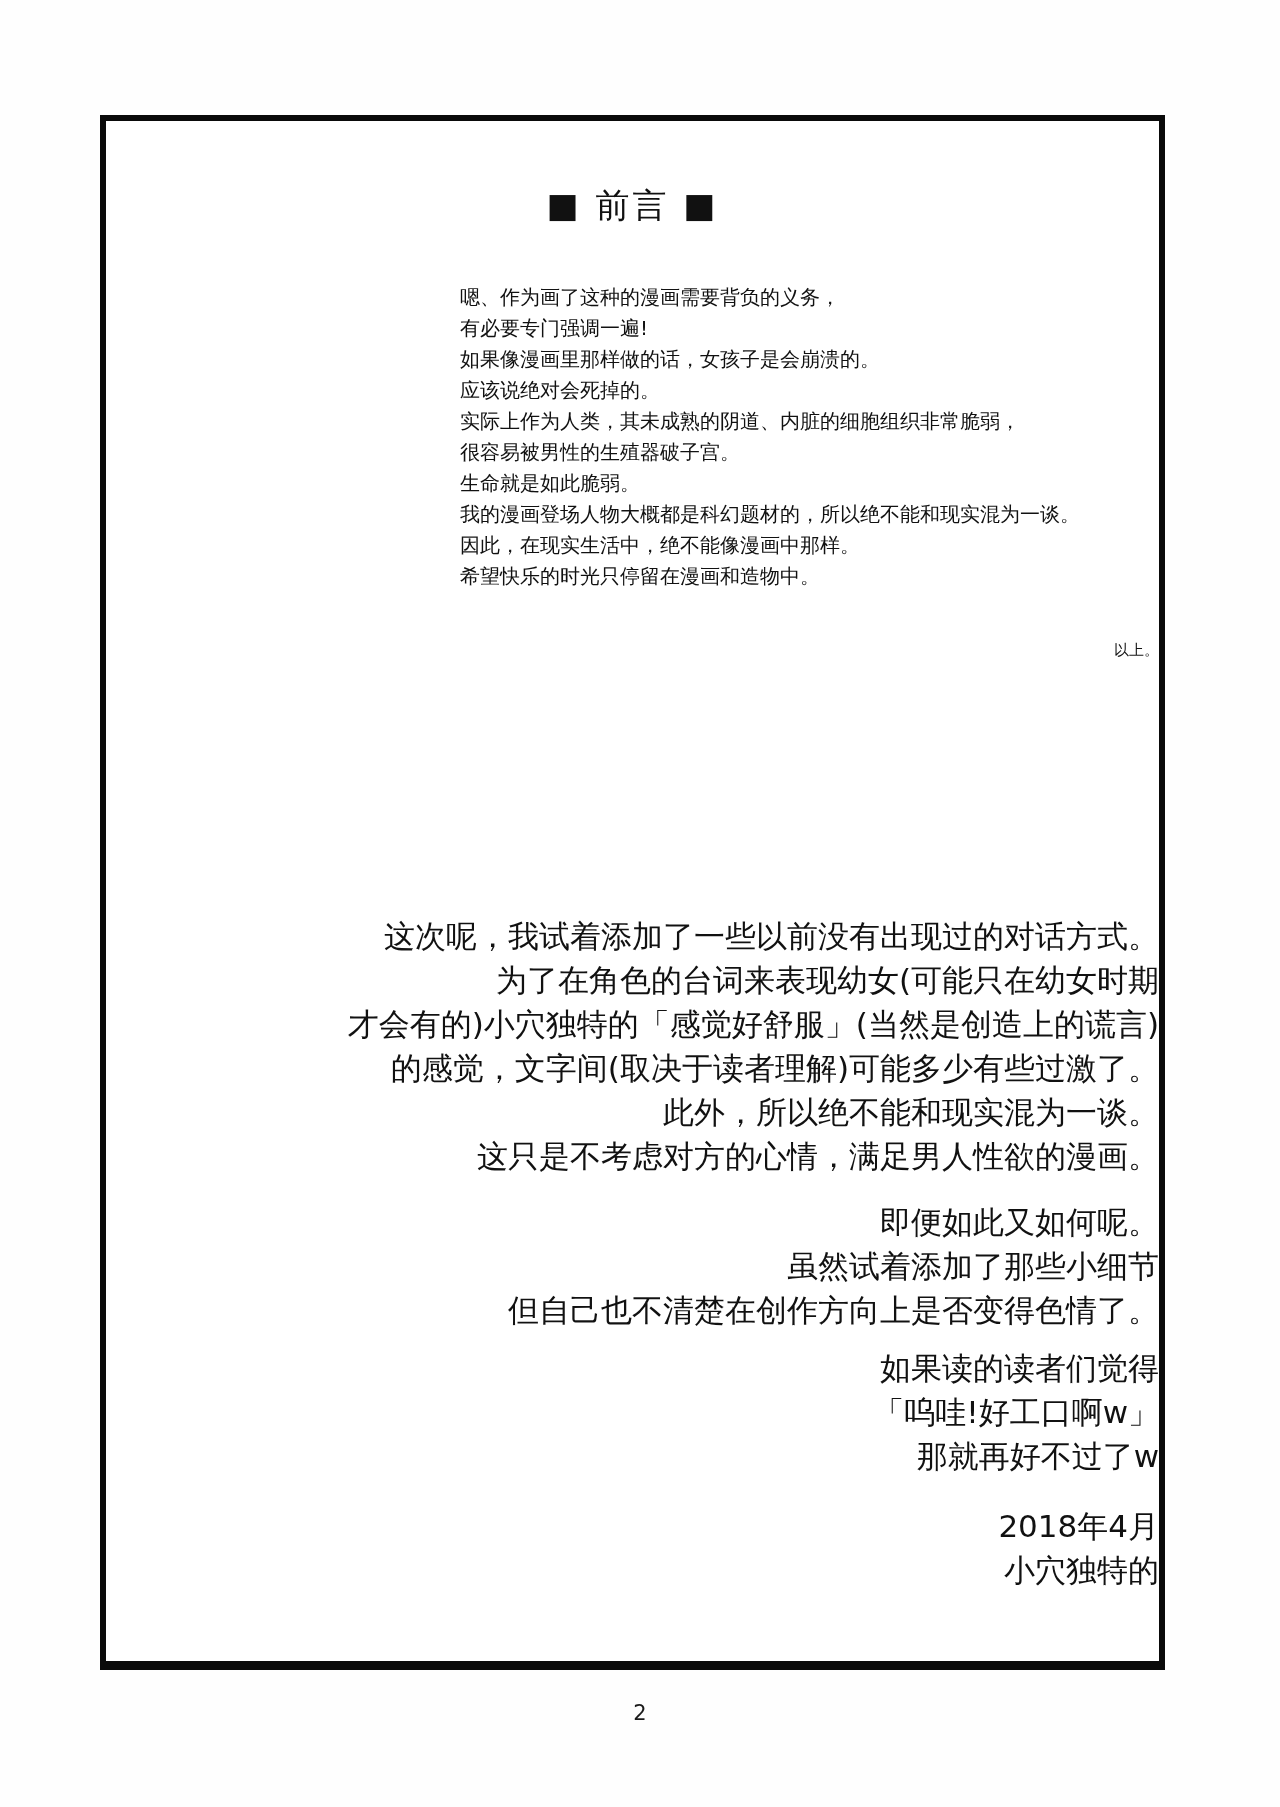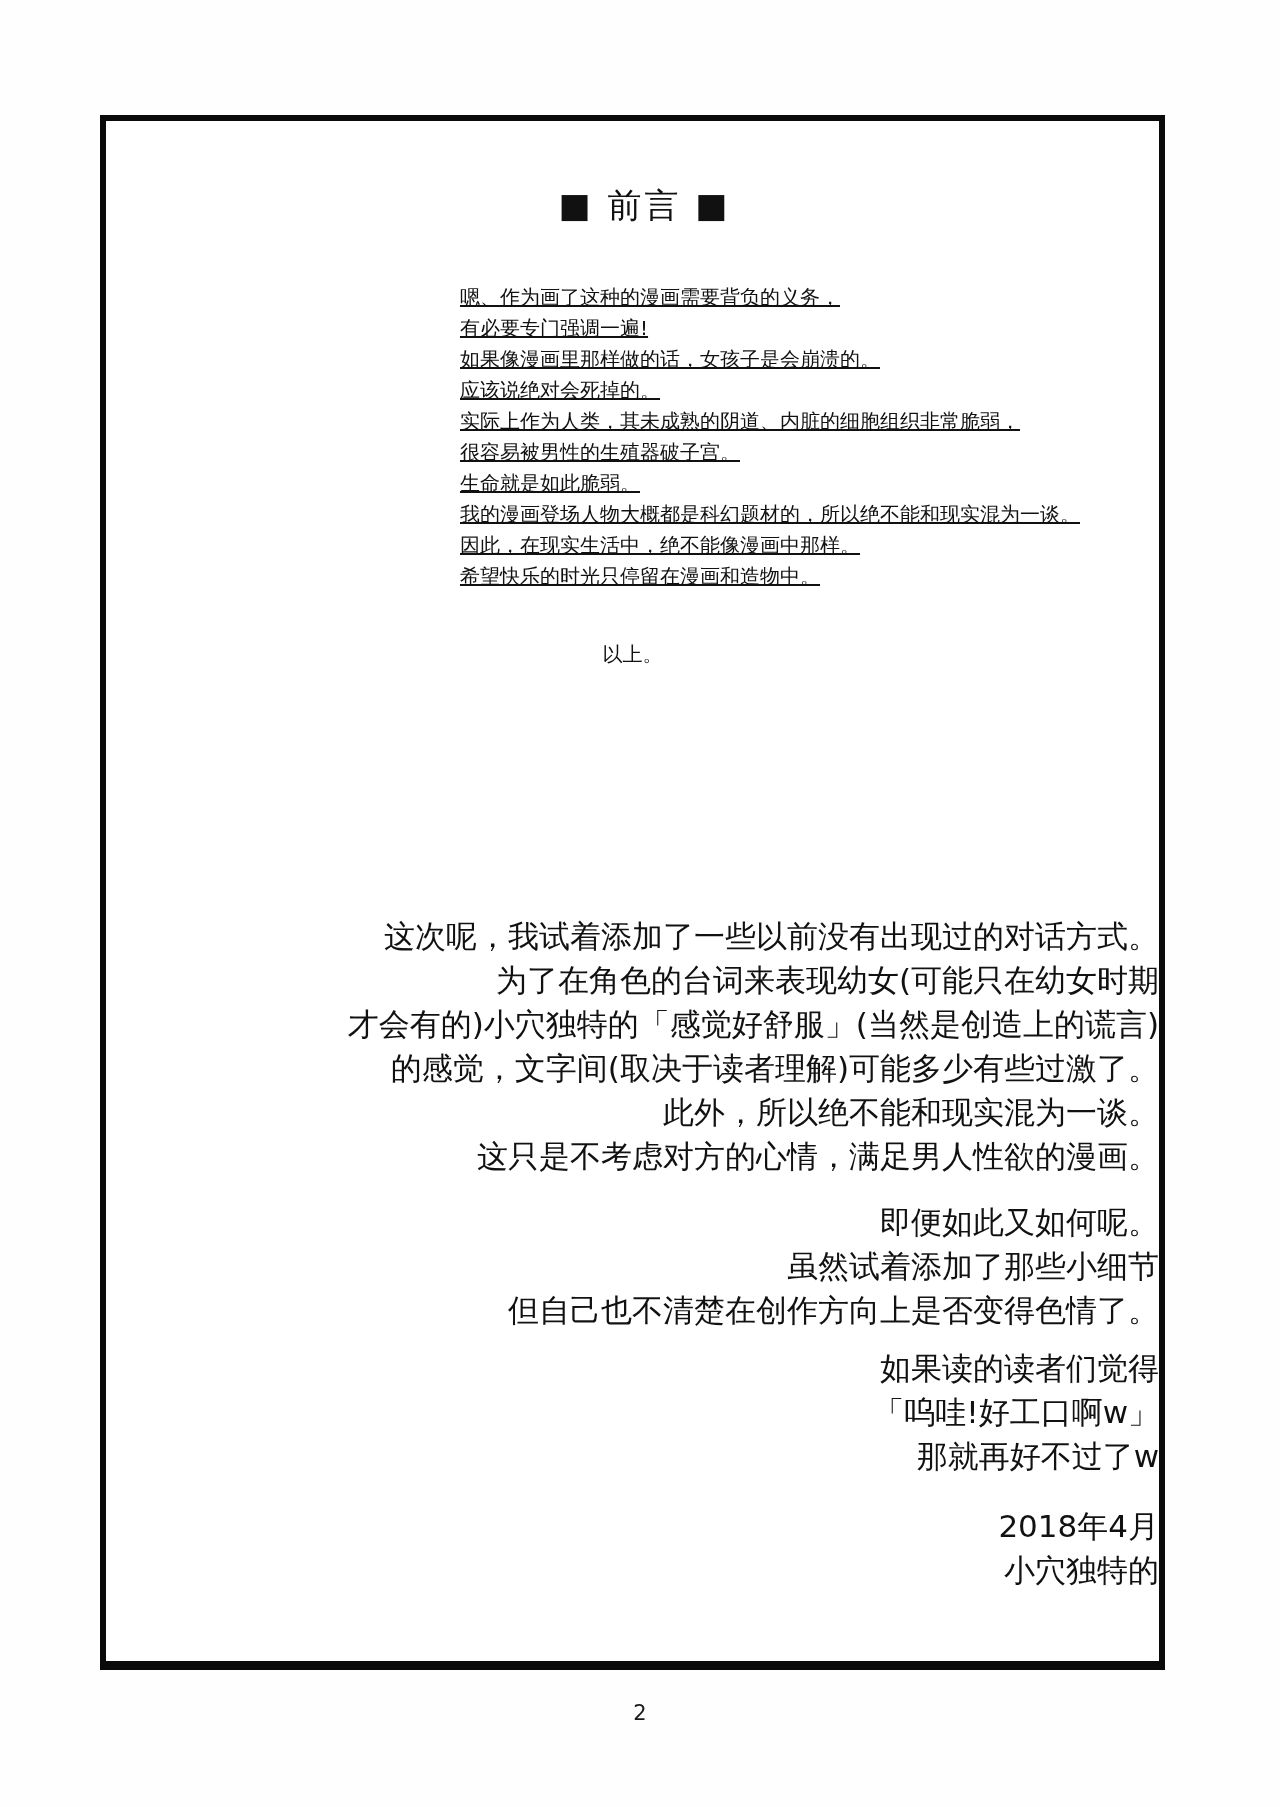--- a/index.html
+++ b/index.html
@@ -27,44 +27,43 @@
     width: 1065px;
     height: 1555px;
     box-sizing: border-box;
     border: 6px solid #0a0a0a;
     border-bottom-width: 9px;
     background: #ffffff;
   }
   .title {
     position: absolute;
     top: 62px;
-    left: 12px;
+    left: 0;
     width: 100%;
     text-align: center;
     font-size: 34px;
     letter-spacing: 3px;
     white-space: nowrap;
   }
   .preface {
     position: absolute;
     top: 161px;
     left: 354px;
     font-size: 20px;
     line-height: 31px;
     text-align: left;
     white-space: nowrap;
-    text-decoration: underline;
   }
   .closing {
     position: absolute;
     top: 520px;
     left: 0;
     width: 100%;
-    text-align: center;
-    font-size: 20px;
+    text-align: right;
+    font-size: 15px;
   }
   .afterword {
     position: absolute;
     top: 793px;
     left: 0;
     width: 100%;
     text-align: right;
     font-size: 31px;
     line-height: 44px;
     white-space: nowrap;

